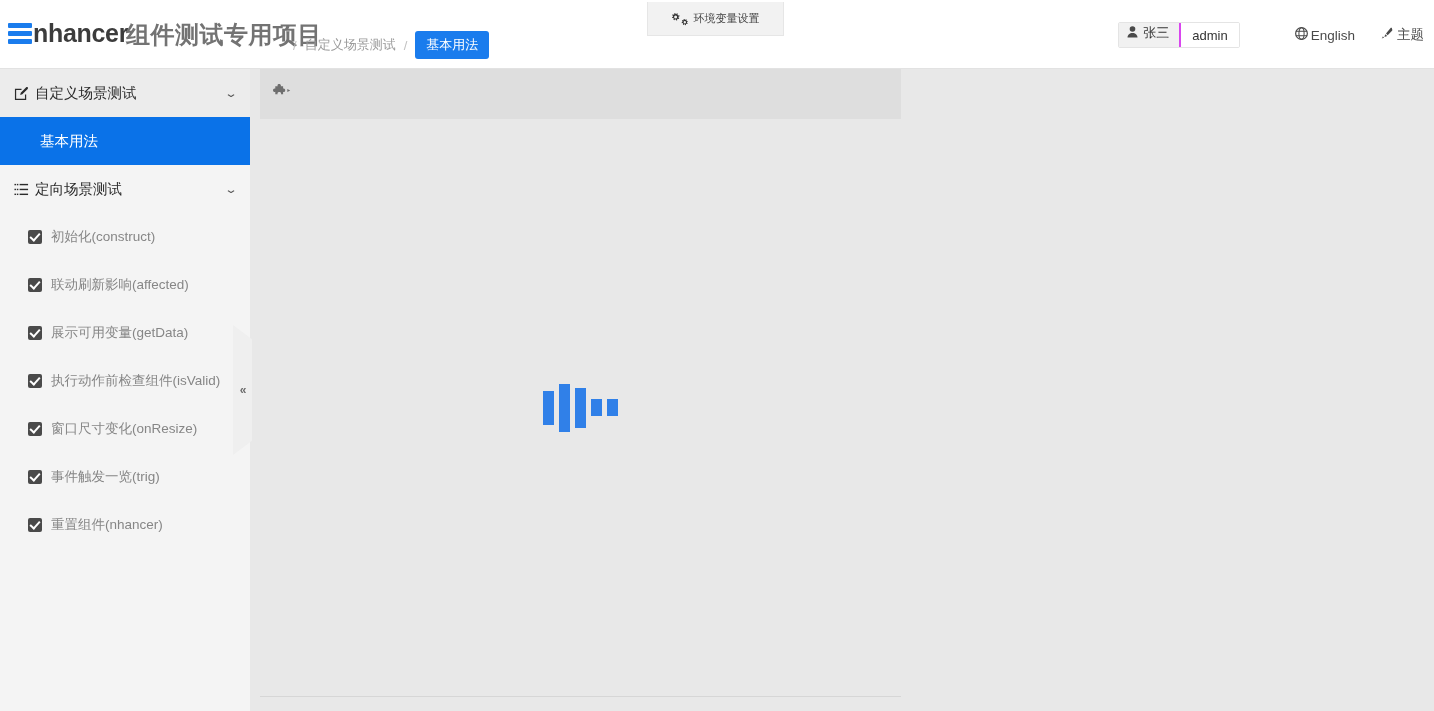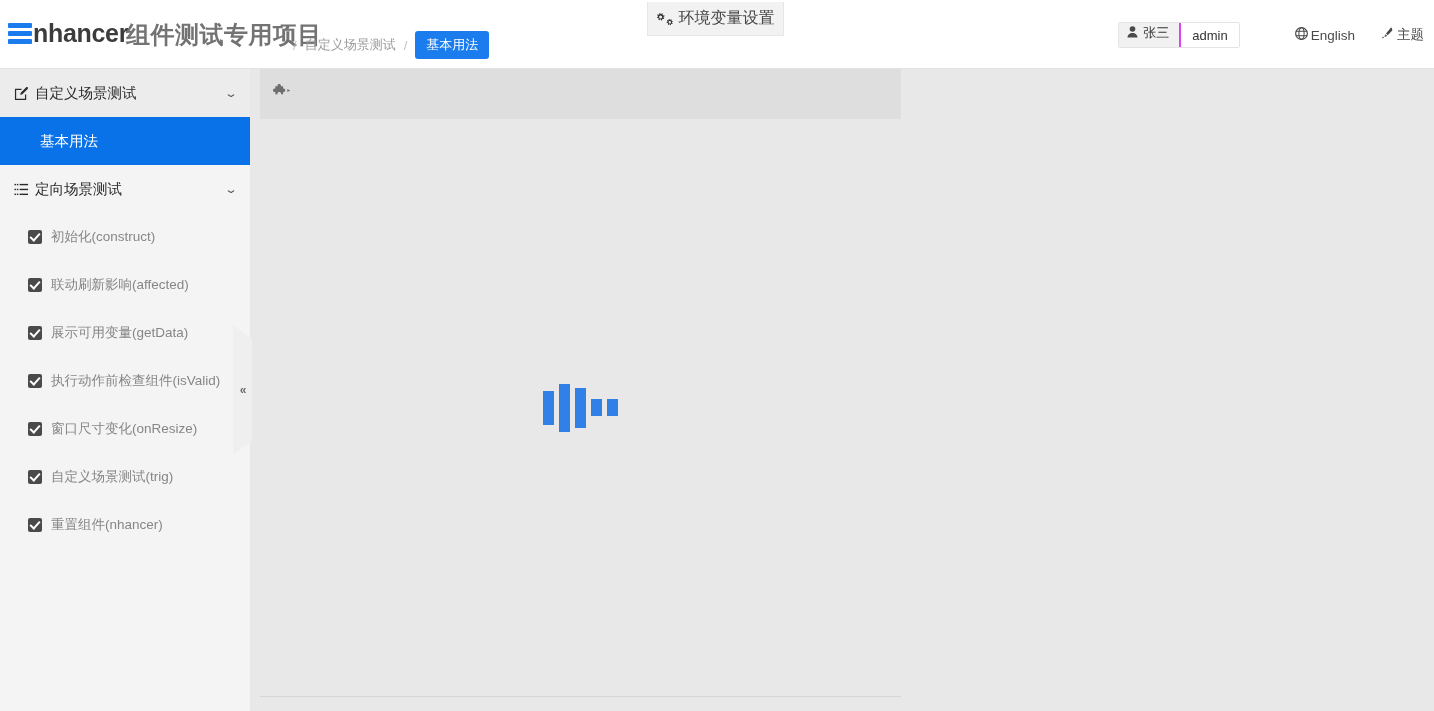--- a/index.html
+++ b/index.html
@@ -52,21 +52,21 @@
   }
 
   .env-btn {
     position: absolute; left: 647px; top: 2px;
     width: 137px; height: 34px;
     background: #f2f2f2;
     border: 1px solid #e6e6e6;
     border-top: none;
     display: flex; align-items: center; justify-content: center;
     gap: 6px;
-    font-size: 16px; color: #444;
+    font-size: 11px; color: #444;
     cursor: pointer;
   }
   .gears { display: inline-block; width: 16px; height: 14px; position: relative; }
 
   .hdr-right {
     position: absolute; right: 10px; top: 22px;
     display: flex; align-items: center; gap: 0px;
   }
   .user-box {
     display: flex; align-items: stretch;
@@ -304,21 +304,21 @@
   <div class="chk-item">
     <span class="chk"></span>
     <span>执行动作前检查组件(isValid)</span>
   </div>
   <div class="chk-item">
     <span class="chk"></span>
     <span>窗口尺寸变化(onResize)</span>
   </div>
   <div class="chk-item">
     <span class="chk"></span>
-    <span>自定义场景测试(trig)</span>
+    <span>事件触发一览(trig)</span>
   </div>
   <div class="chk-item">
     <span class="chk"></span>
     <span>重置组件(nhancer)</span>
   </div>
 </div>
 
 <div class="collapse-handle">
   <span>«</span>
 </div>

